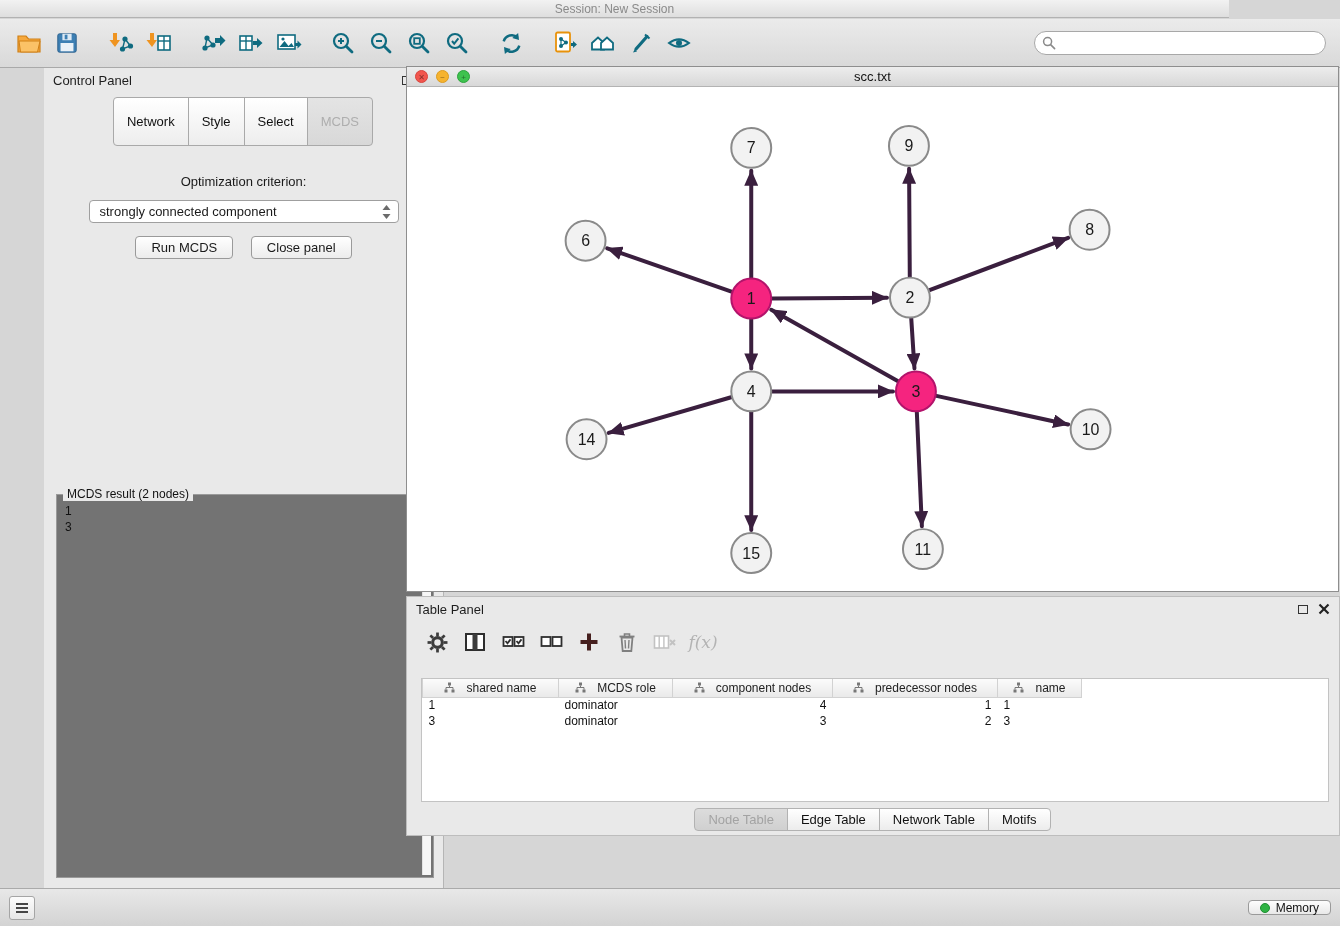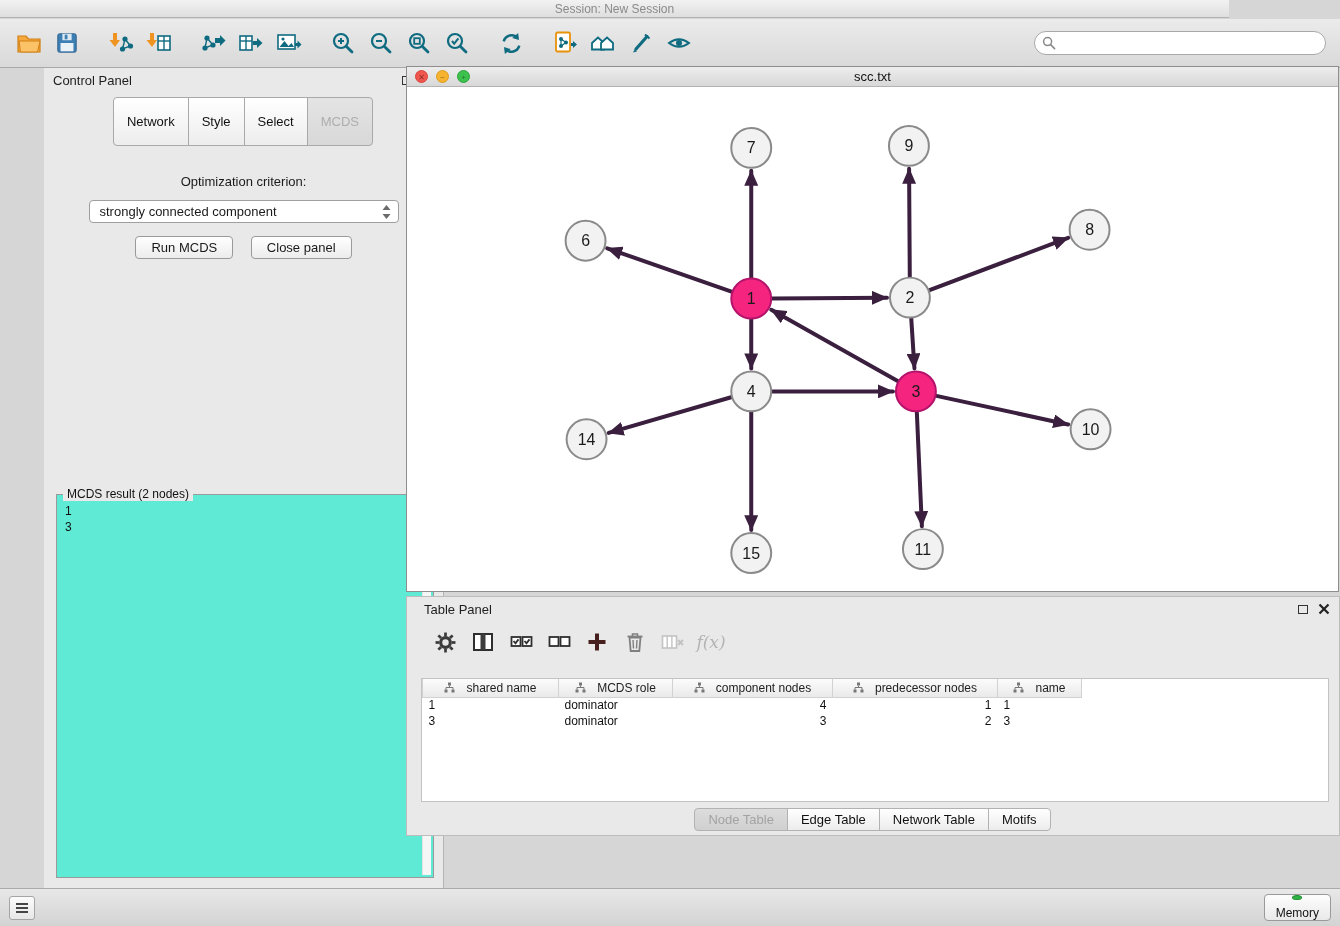--- a/index.html
+++ b/index.html
@@ -38,21 +38,21 @@
   .cp-tab.active { background:linear-gradient(#e4e4e4,#d8d8d8); color:#aeaeae; }
   .cp-opt-label { text-align:center; margin-top:28px; font-size:13px; }
   .cp-combo { position:relative; margin:11px auto 0; width:310px; height:23px; background:#fff;
     border:1px solid #9f9f9f; border-radius:4px; text-align:left; padding-left:10px;
     line-height:21px; font-size:13px; cursor:default; }
   .cp-combo .arrows { position:absolute; right:7px; top:3px; }
   .cp-buttons { text-align:center; margin-top:13px; }
   .cp-btn { display:inline-block; border:1px solid #9a9a9a; background:linear-gradient(#ffffff,#ececec);
     border-radius:4px; padding:3px 15px; font-size:13px; margin:0 7px; cursor:default; }
   .mcds-box { position:absolute; left:12px; top:426px; width:378px; height:384px;
-    border:1px solid #9a9a9a; background:#5eead4; }
+    border:1px solid #9a9a9a; background:#737373; }
   .mcds-legend { position:absolute; top:-8px; left:6px; background:#e9e9e9; padding:0 4px; font-size:12px; color:#111; }
   .mcds-lines { padding:8px 8px; font-size:12px; line-height:16px; color:#111; }
   .mcds-scroll { position:absolute; top:2px; right:2px; bottom:2px; width:9px;
     background:#f6f6f6; border-left:1px solid #e3e3e3; }
 
   
   .net-window { position:absolute; left:406px; top:66px; width:933px; height:526px;
     border:1px solid #8e8e8e; background:#fff; }
   .nw-titlebar { height:20px; background:linear-gradient(#ededed,#d8d8d8); border-bottom:1px solid #b3b3b3;
     position:relative; text-align:center; font-size:13px; line-height:20px; color:#111; }
@@ -60,21 +60,21 @@
   .light { width:13px; height:13px; border-radius:50%; font-size:8px; line-height:13px;
     text-align:center; color:rgba(0,0,0,.45); cursor:default; }
   .light.red { background:#f1564e; border:1px solid #d8443d; }
   .light.yellow { background:#f6b32f; border:1px solid #dd9c20; }
   .light.green { background:#3ec24e; border:1px solid #2ca33c; }
   .nw-content { position:absolute; top:21px; left:0; right:0; bottom:0; background:#fff; }
   .nw-content svg { width:100%; height:100%; display:block; }
 
   
   .table-panel { position:absolute; left:406px; top:596px; width:934px; height:240px;
-    background:#e9e9e9; border:1px solid #bdbdbd;padding-left:8px; }
+    background:#e9e9e9; border:1px solid #bdbdbd; }
   .tp-toolbar { height:42px; display:flex; align-items:center; padding-left:14px; }
   .tp-ico { width:32px; height:32px; display:flex; align-items:center; justify-content:center;
     margin-right:6px; cursor:default; flex:0 0 auto; }
   .fx { font-family:"DejaVu Serif", serif; font-style:italic; font-size:17px; color:#b3b3b3; }
   .tp-table-wrap { position:absolute; top:81px; left:14px; right:10px; bottom:33px;
     background:#fff; border:1px solid #c3c3c3; overflow:hidden; }
   table.node-table { border-collapse:collapse; table-layout:fixed; font-size:12px; }
   table.node-table th { background:linear-gradient(#fbfbfb,#e9e9e9); border:1px solid #d2d2d2;
     border-top:none; height:18px; font-weight:normal; font-size:12px; color:#222; padding:0 2px;
     white-space:nowrap; overflow:hidden; cursor:default; }
@@ -87,23 +87,23 @@
   .tp-tab:first-child { border-radius:4px 0 0 4px; }
   .tp-tab:last-child { border-radius:0 4px 4px 0; }
   .tp-tab.active { background:linear-gradient(#dcdcdc,#d0d0d0); color:#a3a3a3; }
 
   
   .statusbar { position:absolute; bottom:0; left:0; width:1340px; height:38px;
     background:linear-gradient(#e8e8e8,#d3d3d3); border-top:1px solid #aaa;
     display:flex; align-items:center; padding:0 9px; }
   .sb-list-btn { width:26px; height:24px; border:1px solid #a5a5a5; border-radius:3px;
     background:linear-gradient(#fcfcfc,#e7e7e7); display:flex; align-items:center; justify-content:center; cursor:default; }
-  .memory-btn { margin-left:auto; height:27px; border:1px solid #9a9a9a; border-radius:4px;
+  .memory-btn { margin-left:auto; height:15px; border:1px solid #9a9a9a; border-radius:4px;
     background:linear-gradient(#fdfdfd,#e9e9e9); display:flex; align-items:center; gap:6px;
-    padding:0 11px; font-size:12px; color:#111; cursor:default;flex-direction:column; }
+    padding:0 11px; font-size:12px; color:#111; cursor:default; }
   .mem-dot { width:10px; height:10px; border-radius:50%; background:#2fb344; border:1px solid #1f8f33; }
 </style>
 </head>
 <body>
 
 <div class="titlebar">
   <span>Session: New Session</span>
 </div>
 
 <div class="toolbar">

